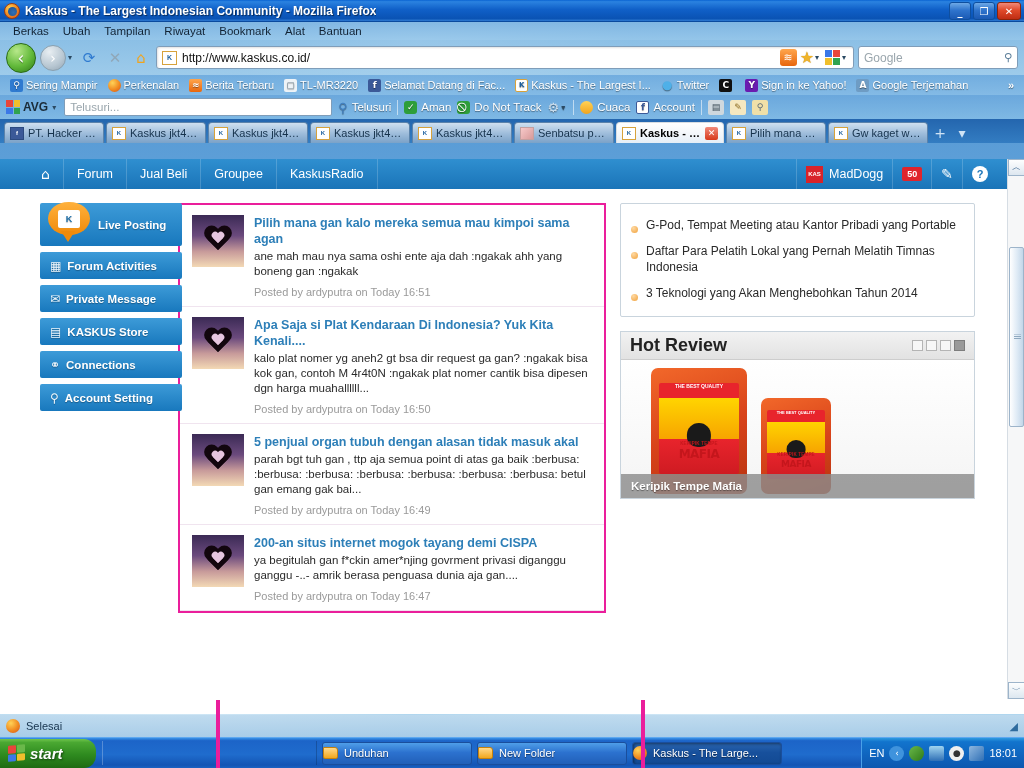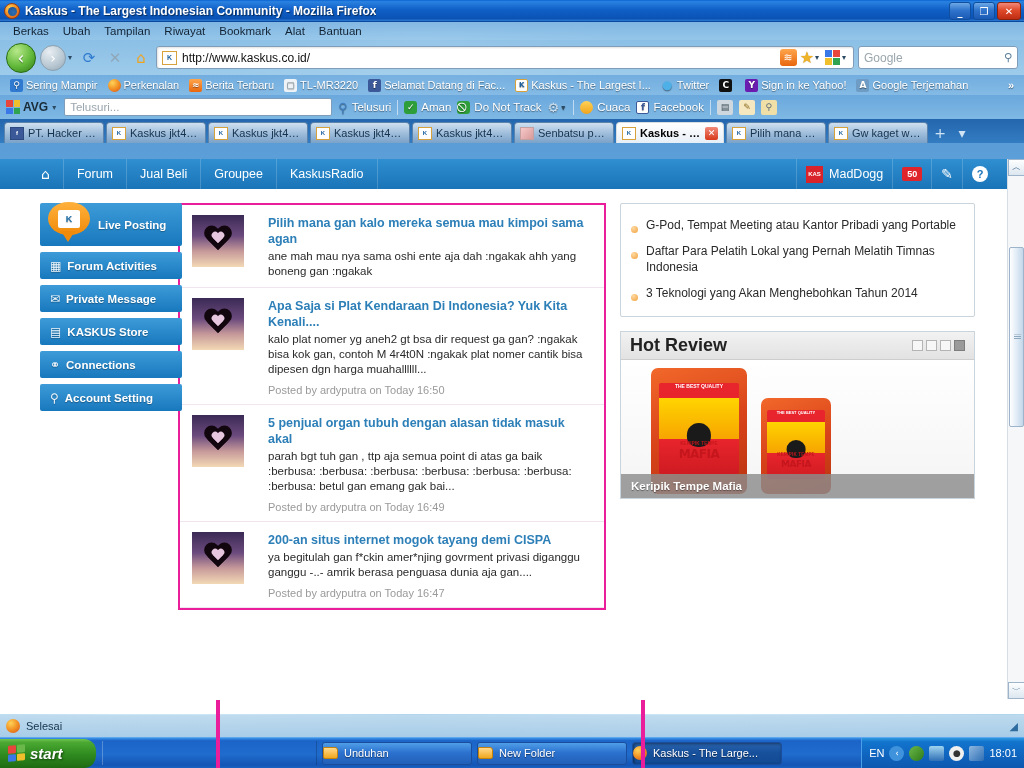--- a/index.html
+++ b/index.html
@@ -232,21 +232,21 @@
     width:22px;height:18px;background:#fff;border-radius:2px;
     display:flex;align-items:center;justify-content:center;
     color:#1c6ea8;font-size:9px;font-weight:bold;
   }
   .li{ font-size:12px; font-family:"DejaVu Sans",sans-serif; opacity:.92; }
   
   .centercol{
     width:428px; flex:none; border:2px solid #ea1e9b; background:#fff;
     margin-left:-4px;
   }
-  .post{ display:flex; gap:24px; padding:10px 12px 8px 12px; border-bottom:1px solid #f0e4ef;}
+  .post{ display:flex; gap:10px; padding:10px 12px 8px 12px; border-bottom:1px solid #f0e4ef;}
   .pthumb{
     width:52px;height:52px;flex:none;
     background:linear-gradient(180deg,#3b2a55 0%,#6b4a7d 40%,#c79a9a 70%,#f3d9b5 100%);
     position:relative; overflow:hidden;
   }
   .pthumb .heart{
     position:absolute; left:50%; top:46%; transform:translate(-50%,-50%);
     width:30px;height:26px;
   }
   .pthumb .heart:before,.pthumb .heart:after{
@@ -552,21 +552,21 @@
       <span style="color:#cfe0ee;font-size:13px;font-family:'DejaVu Sans',sans-serif;">⚙</span>
       <span class="caret">▾</span>
     </div>
     <span class="sep"></span>
     <div class="avg-item">
       <span class="bmico" style="background:linear-gradient(180deg,#ffd257,#f0a41e);border-radius:50%;"></span>
       <span>Cuaca</span>
     </div>
     <div class="avg-item">
       <span class="bmico" style="background:#fff;color:#3b5998;border:1px solid #3b5998;">f</span>
-      <span>Facebook</span>
+      <span>Account</span>
     </div>
     <span class="sep"></span>
     <span class="bmico" style="background:#cfd8de;color:#3a4a55;width:16px;height:15px;">▤</span>
     <span class="bmico" style="background:#f5e8c0;color:#8a6a20;width:16px;height:15px;">✎</span>
     <span class="bmico" style="background:#f0e0a8;color:#5a6a75;width:16px;height:15px;">⚲</span>
   </div>
 
   <div class="tabstrip">
     <div class="tab">
       <span class="tico" style="background:#3b5998;color:#fff;border-color:#2c4a80">f</span>
@@ -671,20 +671,21 @@
 
         <div class="centercol">
           <div class="post">
             <div class="pthumb">
               <span class="heart"></span>
                 <span class="inner"></span>
             </div>
             <div class="pbody">
               <div class="ptitle">Pilih mana gan kalo mereka semua mau kimpoi sama agan</div>
               <div class="pexcerpt">ane mah mau nya sama oshi ente aja dah :ngakak ahh yang boneng gan :ngakak</div>
+              <div class="pmeta">Posted by ardyputra on Today 16:51</div>
             </div>
           </div>
           <div class="post">
             <div class="pthumb">
               <span class="heart"></span>
                 <span class="inner"></span>
             </div>
             <div class="pbody">
               <div class="ptitle">Apa Saja si Plat Kendaraan Di Indonesia? Yuk Kita Kenali....</div>
               <div class="pexcerpt">kalo plat nomer yg aneh2 gt bsa dir request ga gan? :ngakak bisa kok gan, contoh M 4r4t0N :ngakak plat nomer cantik bisa dipesen dgn harga muahallllll...</div>

